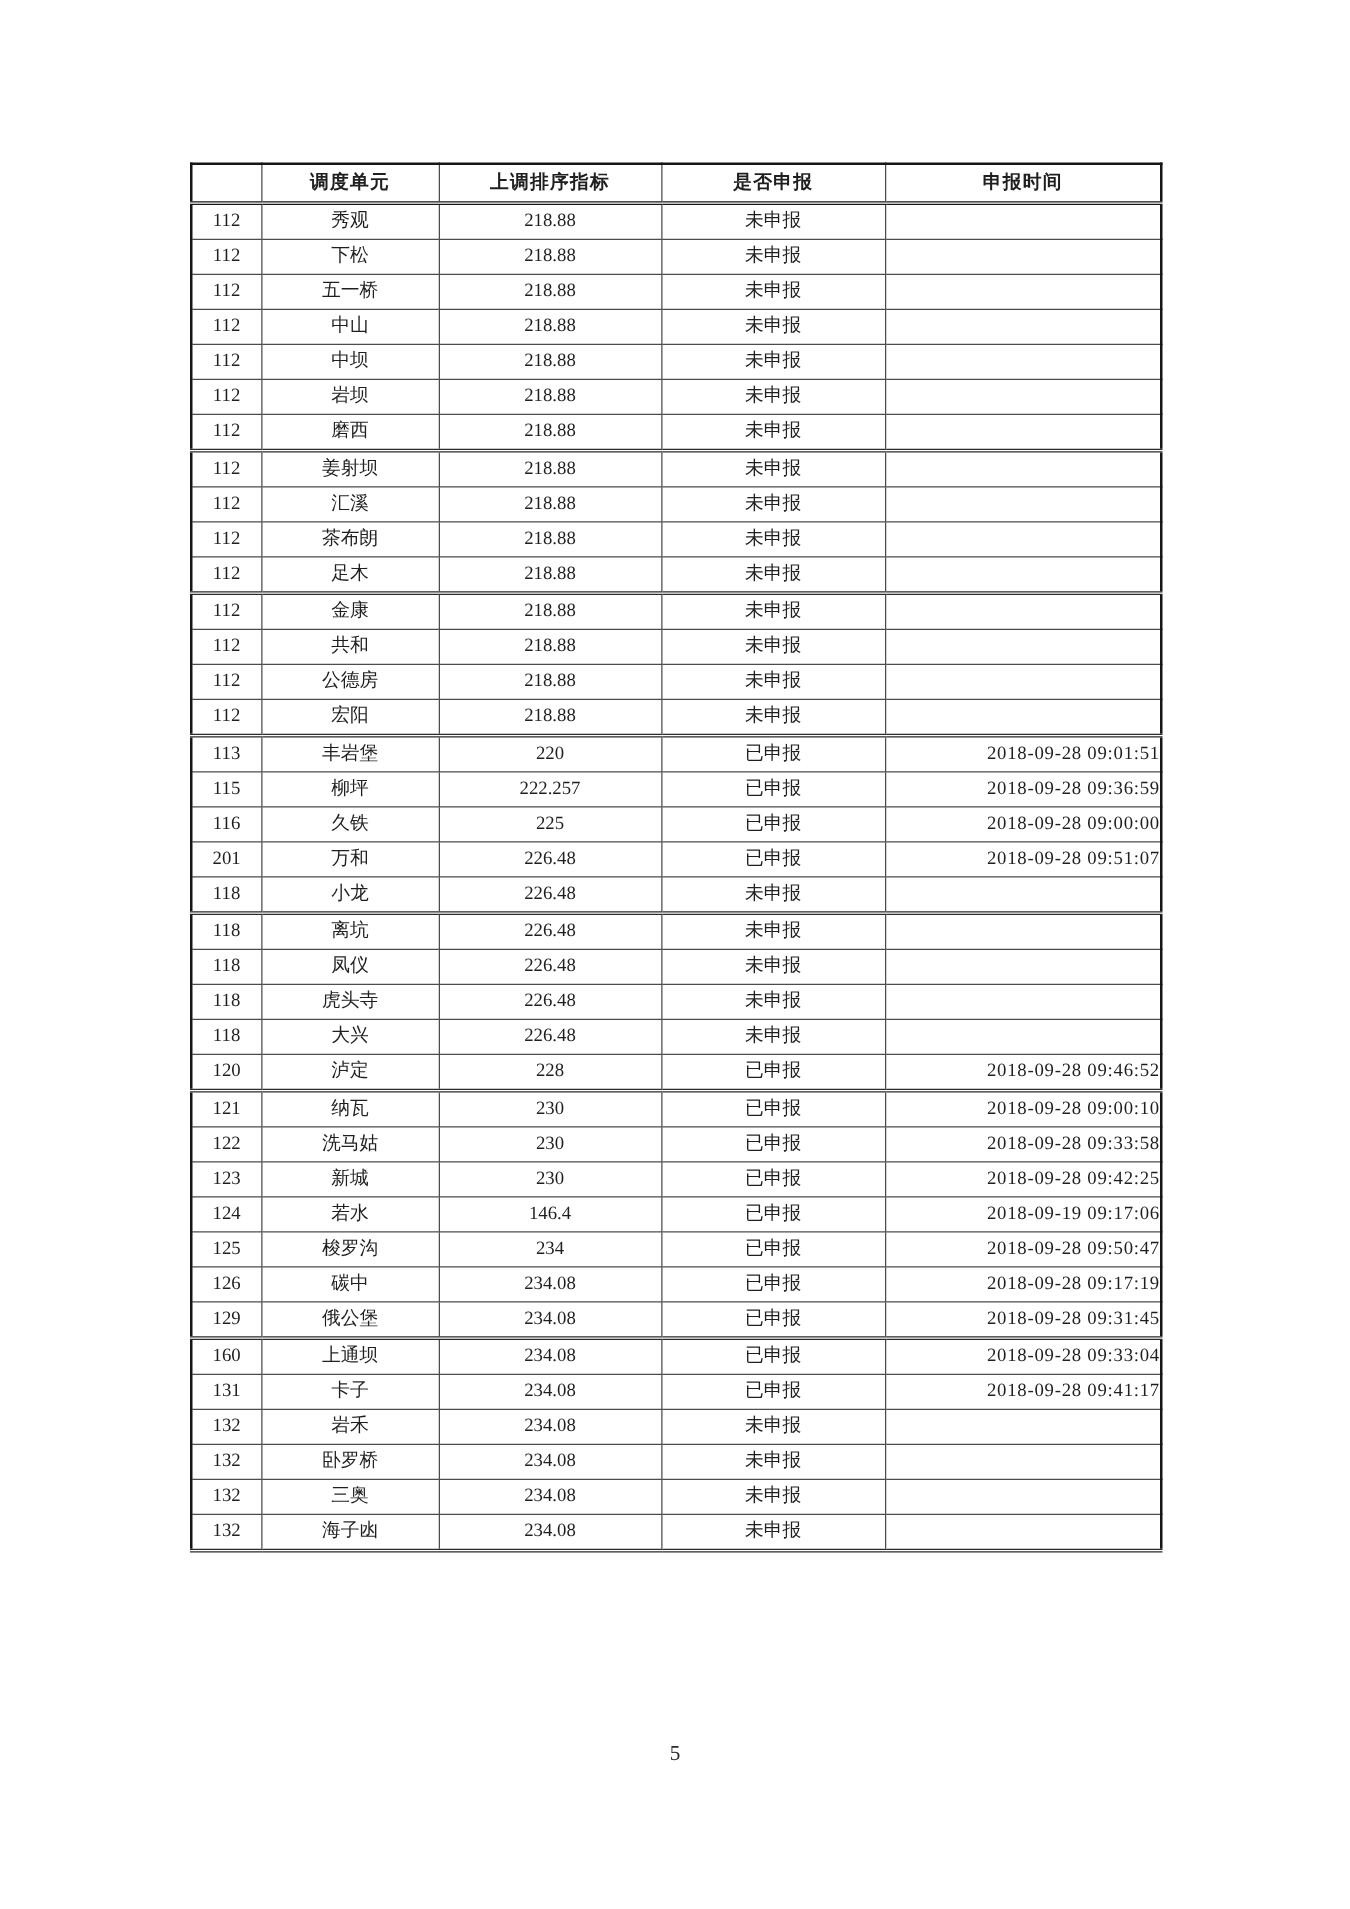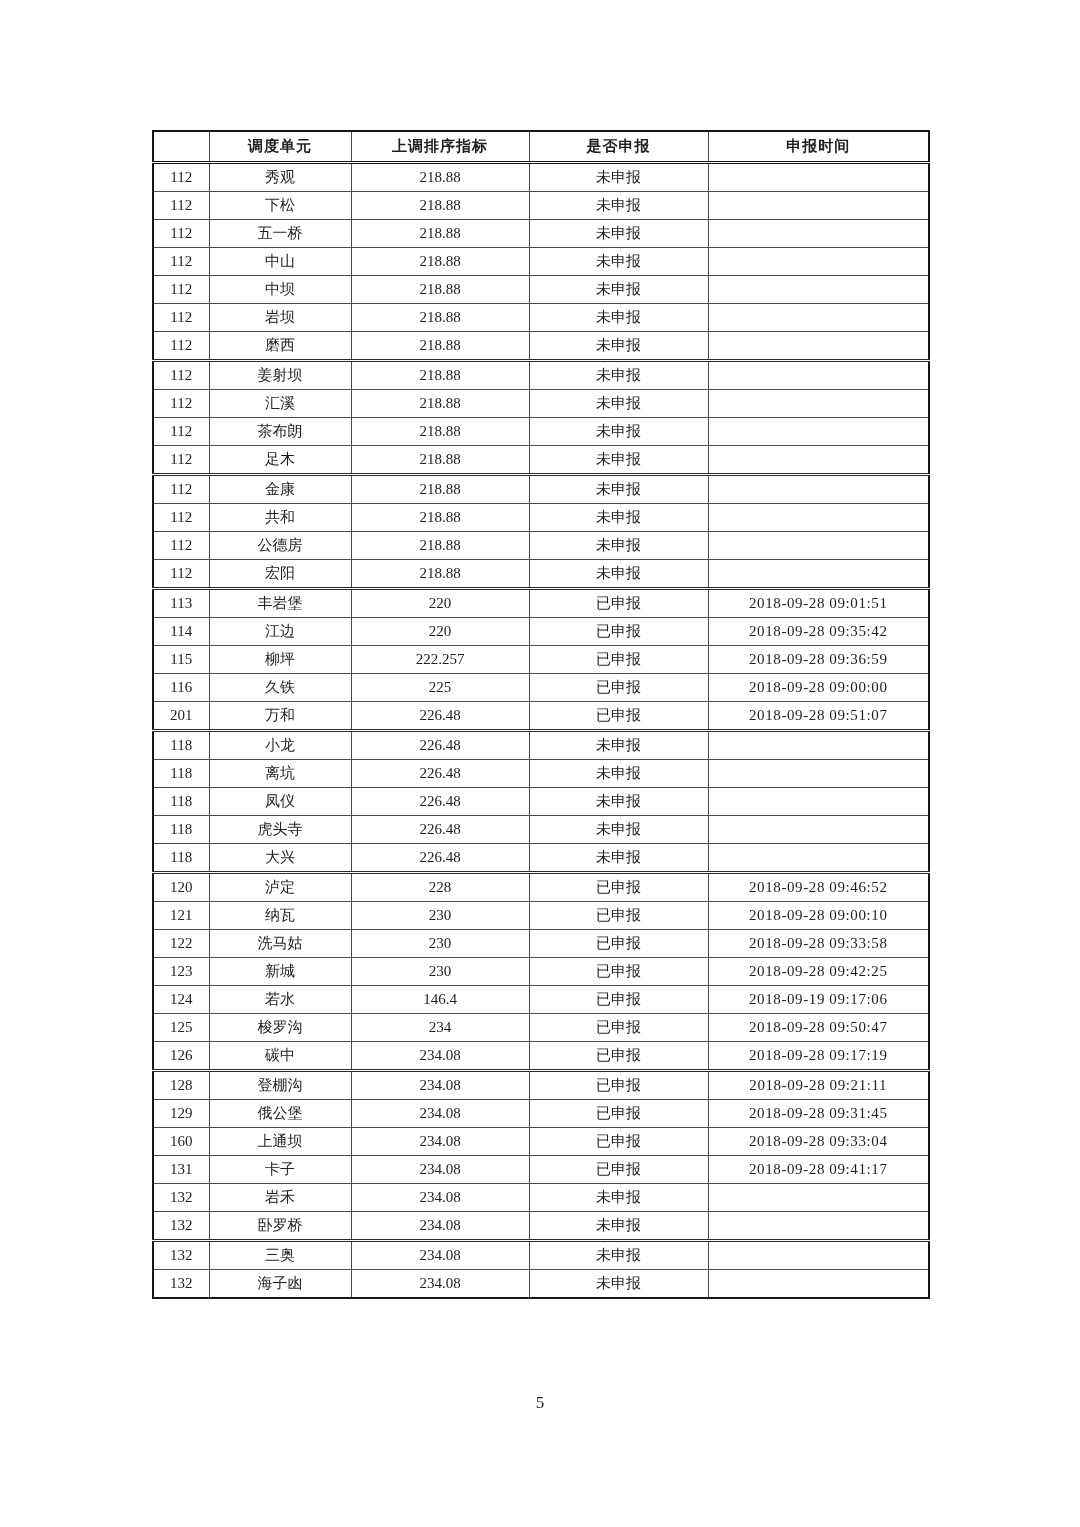--- a/index.html
+++ b/index.html
@@ -50,20 +50,21 @@
   thead th {
     font-weight: bold;
     height: 29px;
     line-height: 29px;
     border-bottom: 3px double #161616;
     letter-spacing: 1px;
     margin-left: 11px;
   }
   td[data-name="cell-time"] {
     letter-spacing: 0.6px;
+    text-align: right;
   }
   
   tbody tr:nth-child(7)  td,
   tbody tr:nth-child(11) td,
   tbody tr:nth-child(15) td,
   tbody tr:nth-child(20) td,
   tbody tr:nth-child(25) td,
   tbody tr:nth-child(32) td,
   tbody tr:nth-child(38) td {
     border-bottom: 3px double #2a2a2a;
@@ -207,27 +208,20 @@
           <td data-name="cell-time"></td>
         </tr>
         <tr data-name="table-row">
           <td data-name="cell-rank">113</td>
           <td data-name="cell-unit">丰岩堡</td>
           <td data-name="cell-indicator">220</td>
           <td data-name="cell-declared">已申报</td>
           <td data-name="cell-time">2018-09-28 09:01:51</td>
         </tr>
         <tr data-name="table-row">
-          <td data-name="cell-rank">114</td>
-          <td data-name="cell-unit">江边</td>
-          <td data-name="cell-indicator">220</td>
-          <td data-name="cell-declared">已申报</td>
-          <td data-name="cell-time">2018-09-28 09:35:42</td>
-        </tr>
-        <tr data-name="table-row">
           <td data-name="cell-rank">115</td>
           <td data-name="cell-unit">柳坪</td>
           <td data-name="cell-indicator">222.257</td>
           <td data-name="cell-declared">已申报</td>
           <td data-name="cell-time">2018-09-28 09:36:59</td>
         </tr>
         <tr data-name="table-row">
           <td data-name="cell-rank">116</td>
           <td data-name="cell-unit">久铁</td>
           <td data-name="cell-indicator">225</td>
@@ -319,27 +313,20 @@
           <td data-name="cell-time">2018-09-28 09:50:47</td>
         </tr>
         <tr data-name="table-row">
           <td data-name="cell-rank">126</td>
           <td data-name="cell-unit">碳中</td>
           <td data-name="cell-indicator">234.08</td>
           <td data-name="cell-declared">已申报</td>
           <td data-name="cell-time">2018-09-28 09:17:19</td>
         </tr>
         <tr data-name="table-row">
-          <td data-name="cell-rank">128</td>
-          <td data-name="cell-unit">登棚沟</td>
-          <td data-name="cell-indicator">234.08</td>
-          <td data-name="cell-declared">已申报</td>
-          <td data-name="cell-time">2018-09-28 09:21:11</td>
-        </tr>
-        <tr data-name="table-row">
           <td data-name="cell-rank">129</td>
           <td data-name="cell-unit">俄公堡</td>
           <td data-name="cell-indicator">234.08</td>
           <td data-name="cell-declared">已申报</td>
           <td data-name="cell-time">2018-09-28 09:31:45</td>
         </tr>
         <tr data-name="table-row">
           <td data-name="cell-rank">160</td>
           <td data-name="cell-unit">上通坝</td>
           <td data-name="cell-indicator">234.08</td>

